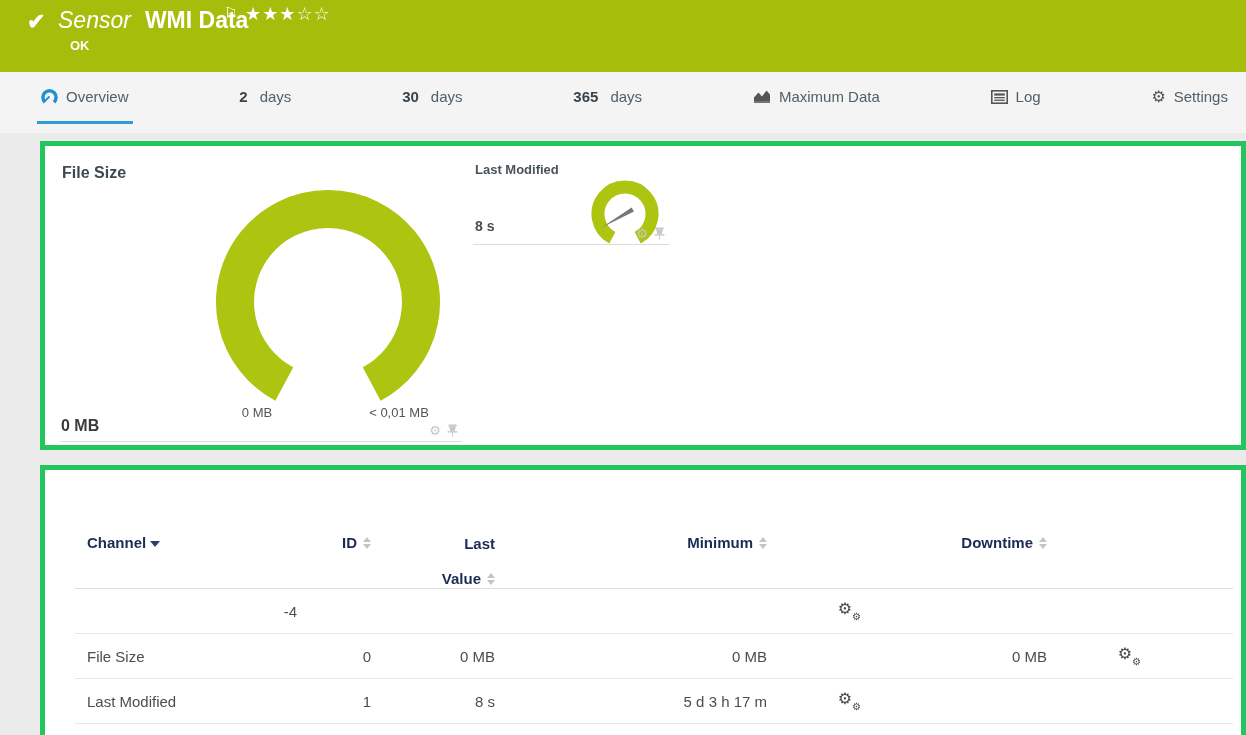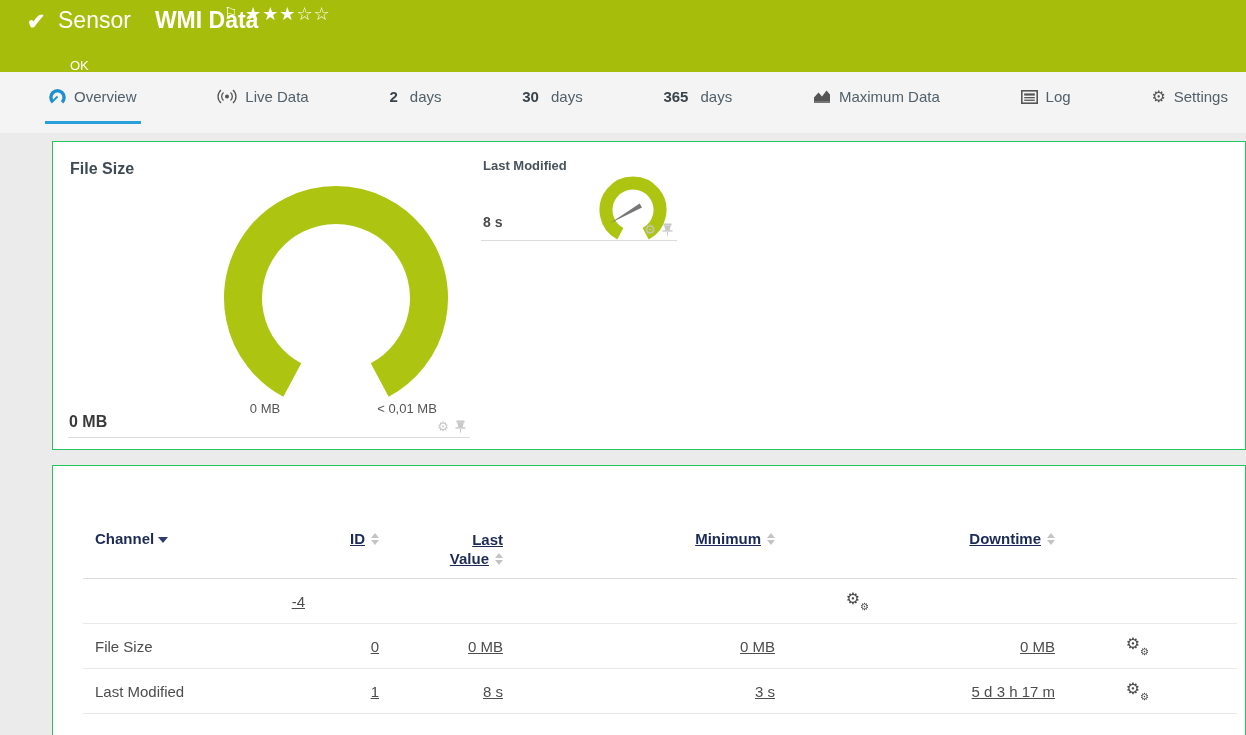--- a/index.html
+++ b/index.html
@@ -3,39 +3,39 @@
 <meta charset="utf-8">
 <style>
   * { margin:0; padding:0; box-sizing:border-box; }
   html,body { width:1246px; height:735px; overflow:hidden;
               font-family:"Liberation Sans", sans-serif; background:#ebebeb; }
 
   
   .sensor-header { position:relative; width:100%; height:72px; background:#a7bd0c; color:#fff; }
   .sensor-header .check { position:absolute; left:27px; top:9px; font-size:22px; font-weight:bold; }
   .sensor-header .titleline { position:absolute; left:58px; top:7px; font-size:23px; white-space:nowrap; }
-  .sensor-header .kind { font-weight:normal; margin-right:24px; }
+  .sensor-header .kind { font-style:italic; font-weight:normal; margin-right:14px; }
   .sensor-header .name { font-weight:bold; }
   .sensor-header .flag { position:absolute; left:224px; top:4px; font-size:15px; }
   .sensor-header .stars { position:absolute; left:245px; top:3px; font-size:18px; letter-spacing:1px; cursor:pointer; }
-  .sensor-header .status { position:absolute; left:70px; top:58px; font-size:13px; font-weight:normal; }
+  .sensor-header .status { position:absolute; left:70px; top:38px; font-size:13px; font-weight:bold; }
 
   
   .tabbar { width:100%; height:61px; background:#f4f4f4; }
   .tabs { height:52px; display:flex; justify-content:space-between; align-items:stretch;
-          padding:0 14px 0 37px;margin-left:8px; }
+          padding:0 14px 0 37px; }
   .tab { display:flex; align-items:center; gap:8px; font-size:15px; color:#51606a;
          border-bottom:3px solid transparent; padding:0 4px; cursor:pointer; white-space:nowrap; }
   .tab.active { border-bottom-color:#2b9fd9; }
   .tab .num { font-weight:bold; color:#39434b; margin-right:4px; }
   .tab svg { display:block; }
   .tab .gear-glyph { font-size:16px; color:#555; line-height:1; }
 
   
-  .panel { position:absolute; left:52px; right:0; background:#fff; border:1px solid #22c55e; }
+  .panel { position:absolute; left:40px; right:0; background:#fff; border:5px solid #22c55e; }
   .panel-gauges { top:141px; height:309px; }
   .panel-table  { top:465px; height:290px; }
 
   
   .widget { position:absolute; border-bottom:1px solid #dcdcdc; }
   .w-filesize { left:15px; top:10px; width:402px; height:286px; }
   .w-filesize .w-title { position:absolute; left:2px; top:8px; font-size:16px; font-weight:bold; color:#3d4a54; }
   .w-filesize svg.gauge { position:absolute; left:148px; top:26px; }
   .scale-label { position:absolute; top:249px; width:90px; text-align:center; font-size:13px; color:#555; }
   .scale-min { left:152px; } .scale-max { left:294px; }
@@ -51,23 +51,23 @@
   .w-controls .gear-glyph { font-size:13px; line-height:1; cursor:pointer; }
   .w-controls svg { display:block; cursor:pointer; }
 
   
   .chan-table { margin:55px 8px 0 30px; }
   .t-row { display:grid; grid-template-columns:222px 74px 124px 272px 280px 1fr; align-items:center; }
   .t-head { min-height:58px; align-items:start; border-bottom:1px solid #dedede;
             color:#1b2b55; font-size:15px; font-weight:bold; }
   .t-body { height:45px; border-bottom:1px solid #e8e8e8; color:#4d4d4d; font-size:15px; }
   .cell-channel { padding-left:12px; display:flex; align-items:center; gap:4px; }
-  .cell-right { text-align:left; display:flex; justify-content:flex-end; align-items:center; gap:6px;text-decoration:underline; }
+  .cell-right { text-align:left; display:flex; justify-content:flex-end; align-items:center; gap:6px; }
   .t-head .hcell { padding-top:9px; cursor:pointer; }
-  .lastvalue-head { flex-direction:column; align-items:flex-end; gap:0; line-height:19px; }
+  .lastvalue-head { flex-direction:column; align-items:flex-end; gap:16px; line-height:19px; }
   .lv2 { display:flex; align-items:center; gap:6px; }
   .caret-down { width:0; height:0; border-left:5px solid transparent; border-right:5px solid transparent;
                 border-top:6px solid #2a3f6e; margin-top:2px; }
   .sort { display:inline-flex; flex-direction:column; gap:2px; }
   .sort i { width:0; height:0; border-left:4px solid transparent; border-right:4px solid transparent; }
   .sort .up { border-bottom:5px solid #c4c4c4; }
   .sort .dn { border-top:5px solid #c4c4c4; }
   .cell-gear { position:relative; width:26px; height:24px; margin-left:85px; cursor:pointer; }
   .cell-gear .g-big { position:absolute; right:0; top:-2px; font-size:16px; color:#4a4a4a; line-height:1; }
   .cell-gear .g-small { position:absolute; left:0; bottom:-2px; font-size:10px; color:#4a4a4a; line-height:1; }
@@ -86,30 +86,20 @@
 </header>
 
 <nav class="tabbar">
   <div class="tabs">
     <div class="tab active">
       <svg width="17" height="17" viewBox="0 0 17 17">
         <path d="M 4 14.2 A 6.6 6.6 0 1 1 13 14.2" fill="none" stroke="#1e8fd0" stroke-width="3.4"></path>
         <line x1="8.5" y1="8.5" x2="3.6" y2="13.4" stroke="#1e8fd0" stroke-width="1.8"></line>
       </svg>
       <span>Overview</span>
-    </div>
-    <div class="tab">
-      <svg width="20" height="15" viewBox="0 0 20 15">
-        <circle cx="10" cy="7.5" r="2" fill="#555"></circle>
-        <path d="M6.5 3.5 A5.3 5.3 0 0 0 6.5 11.5" fill="none" stroke="#555" stroke-width="1.3"></path>
-        <path d="M13.5 3.5 A5.3 5.3 0 0 1 13.5 11.5" fill="none" stroke="#555" stroke-width="1.3"></path>
-        <path d="M4 1 A8.6 8.6 0 0 0 4 14" fill="none" stroke="#555" stroke-width="1.3"></path>
-        <path d="M16 1 A8.6 8.6 0 0 1 16 14" fill="none" stroke="#555" stroke-width="1.3"></path>
-      </svg>
-      <span>Live Data</span>
     </div>
     <div class="tab">
       <span class="num">2</span>
       <span>days</span>
     </div>
     <div class="tab">
       <span class="num">30</span>
       <span>days</span>
     </div>
     <div class="tab">
@@ -241,21 +231,20 @@
       <div class="cell-right">0 MB</div>
       <div><span class="cell-gear">
         <span class="g-big">⚙</span>
         <span class="g-small">⚙</span></span></div>
     </div>
 
     <div class="t-row t-body">
       <div class="cell-channel">Last Modified</div>
       <div class="cell-right">1</div>
       <div class="cell-right">8 s</div>
-      <div class="cell-right">3 s</div>
       <div class="cell-right">5 d 3 h 17 m</div>
       <div><span class="cell-gear">
         <span class="g-big">⚙</span>
         <span class="g-small">⚙</span></span></div>
     </div>
 
   </div>
 </section>
 
 </body></html>

